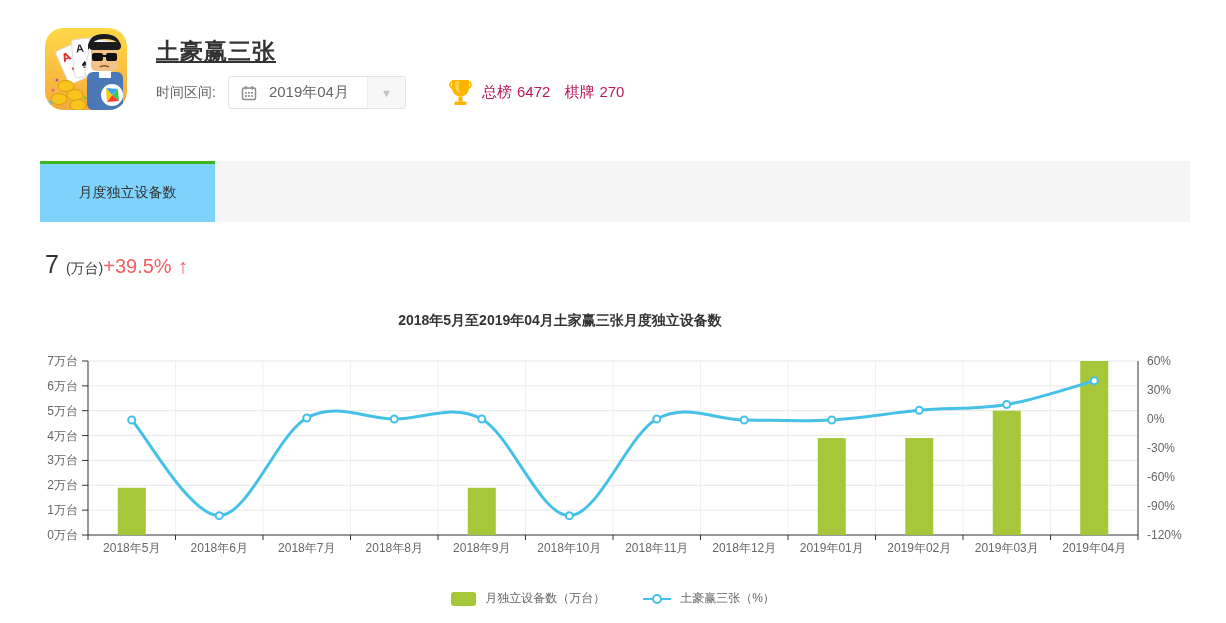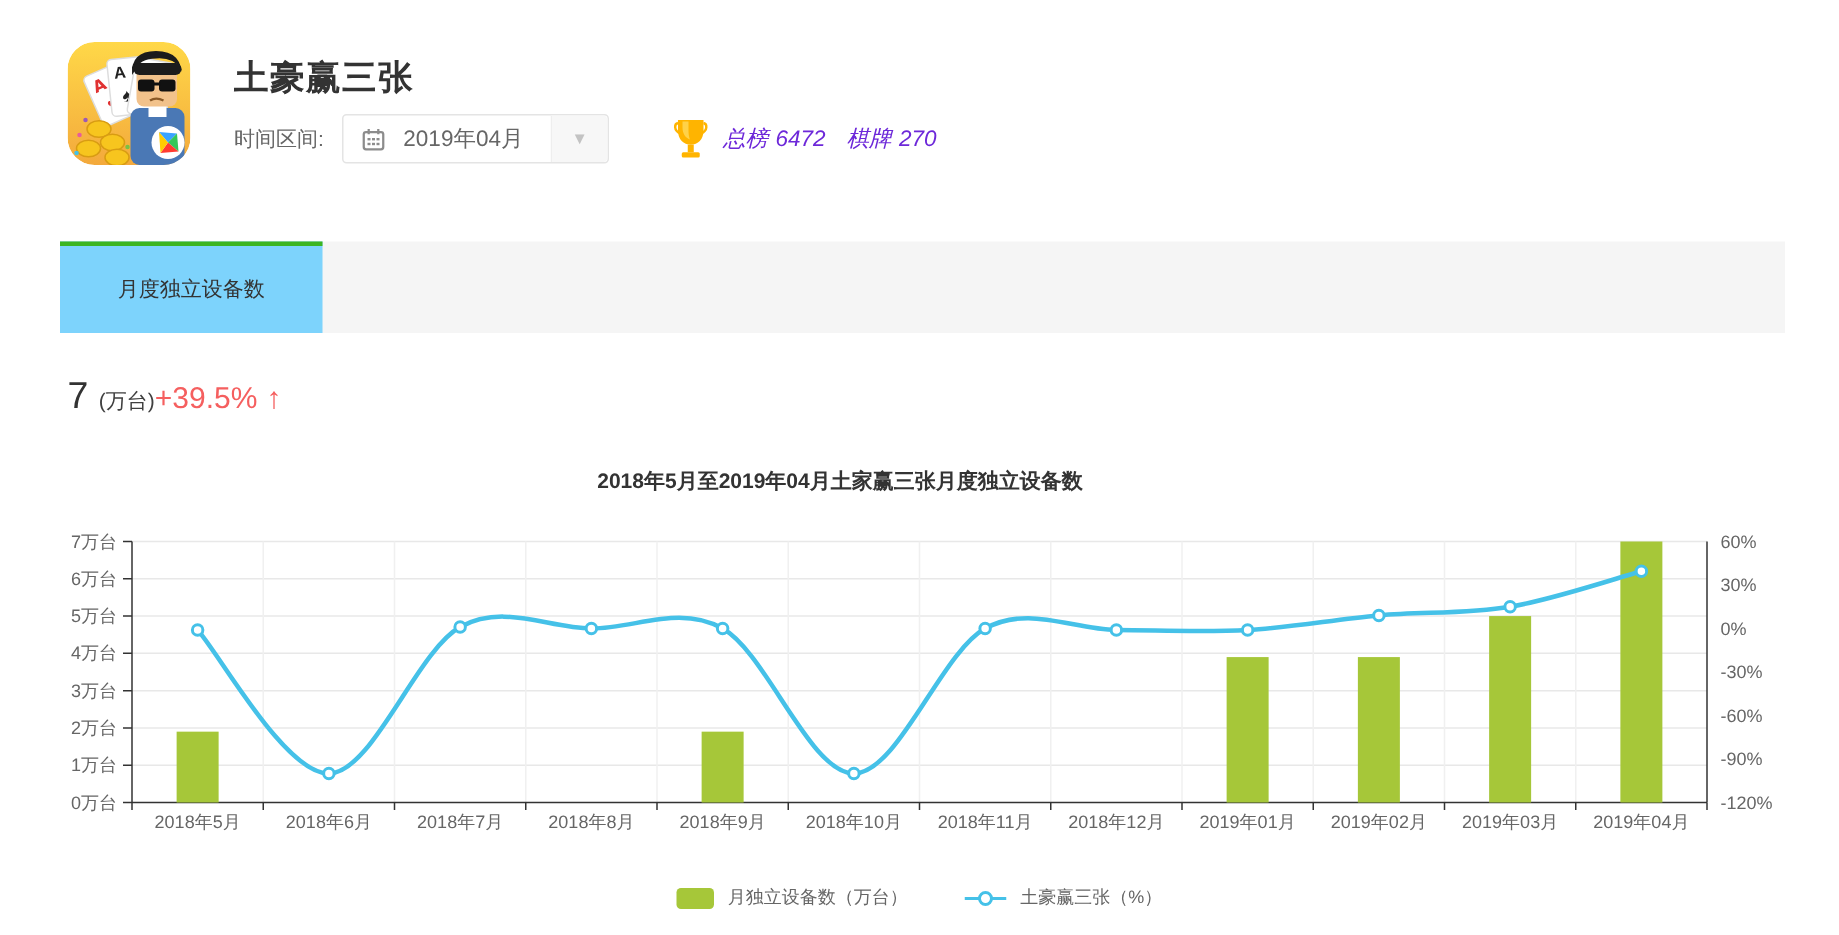--- a/index.html
+++ b/index.html
@@ -2,31 +2,31 @@
 <html><head>
 <meta charset="utf-8">
 <style>
   * { margin:0; padding:0; box-sizing:border-box; }
   html,body { background:#fff; }
   body { font-family:"Liberation Sans","DejaVu Sans",sans-serif; color:#333; }
   #page { position:relative; width:1226px; height:623px; background:#fff; overflow:hidden; }
 
   
   .app-icon { position:absolute; left:45px; top:28px; width:82px; height:82px; border-radius:18px; overflow:hidden; }
-  .app-title { position:absolute; left:156px; top:36px; font-size:23px; font-weight:bold; color:#333; letter-spacing:1px; }
+  .app-title { position:absolute; left:156px; top:36px; font-size:23px; font-weight:bold; color:#333; letter-spacing:1px;text-decoration:underline; }
   .time-row { position:absolute; left:156px; top:76px; height:33px; display:flex; align-items:center; }
   .time-label { font-size:14px; color:#666; margin-right:12px; }
   .dropdown { position:relative; width:178px; height:33px; border:1px solid #e4e4e4; border-radius:3px; background:#fff; display:flex; align-items:center; cursor:pointer; }
   .dropdown .cal { margin-left:12px; display:flex; }
   .dropdown .val { font-size:15px; color:#666; margin-left:12px; flex:1; }
   .dropdown .arrow-zone { width:38px; height:31px; background:#f7f7f7; border-left:1px solid #eee; display:flex; align-items:center; justify-content:center; border-radius:0 3px 3px 0; }
   .dropdown .arrow-zone span { font-size:11px; color:#c3c3c3; }
   .rank-row { position:absolute; left:449px; top:76px; height:33px; display:flex; align-items:center; }
   .rank-row svg { margin-right:10px; }
-  .rank-pair { font-size:15px; color:#6d28d9; margin-right:14px;font-style:italic; }
+  .rank-pair { font-size:15px; color:#be185d; margin-right:14px; }
   .rank-pair b { font-weight:normal; margin-left:5px; }
 
   
   .tab-bar { position:absolute; left:40px; top:161px; width:1150px; height:61px; background:#f5f5f5; }
   .tab { position:absolute; left:0; top:0; width:175px; height:61px; background:#7dd3fc; border-top:3px solid #3cb521; display:flex; align-items:center; justify-content:center; cursor:pointer; }
   .tab span { font-size:14px; color:#333; }
 
   
   .stat-row { position:absolute; left:45px; top:250px; display:flex; align-items:baseline; }
   .stat-value { font-size:25px; color:#333; }

